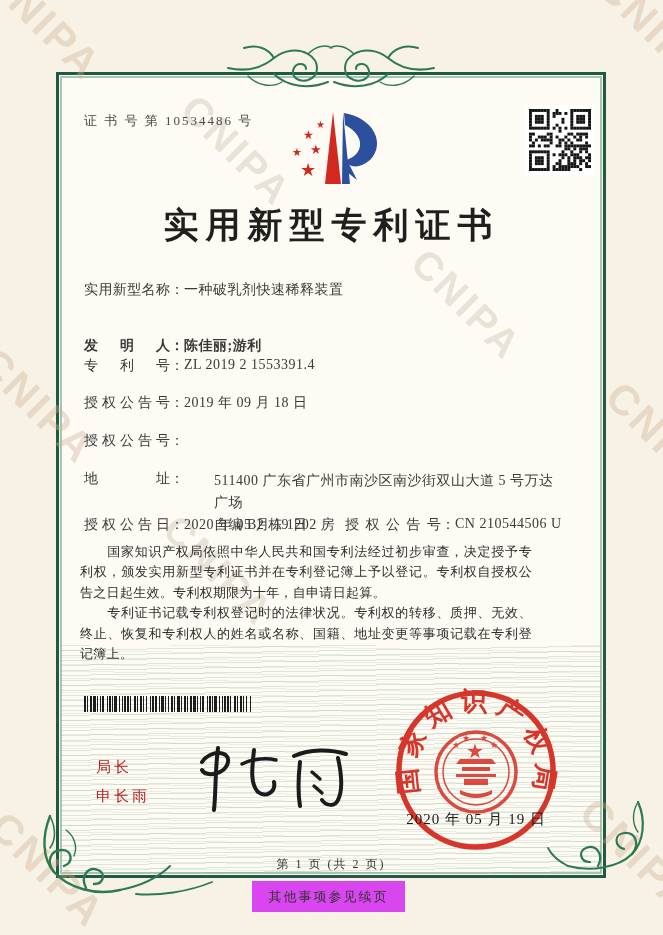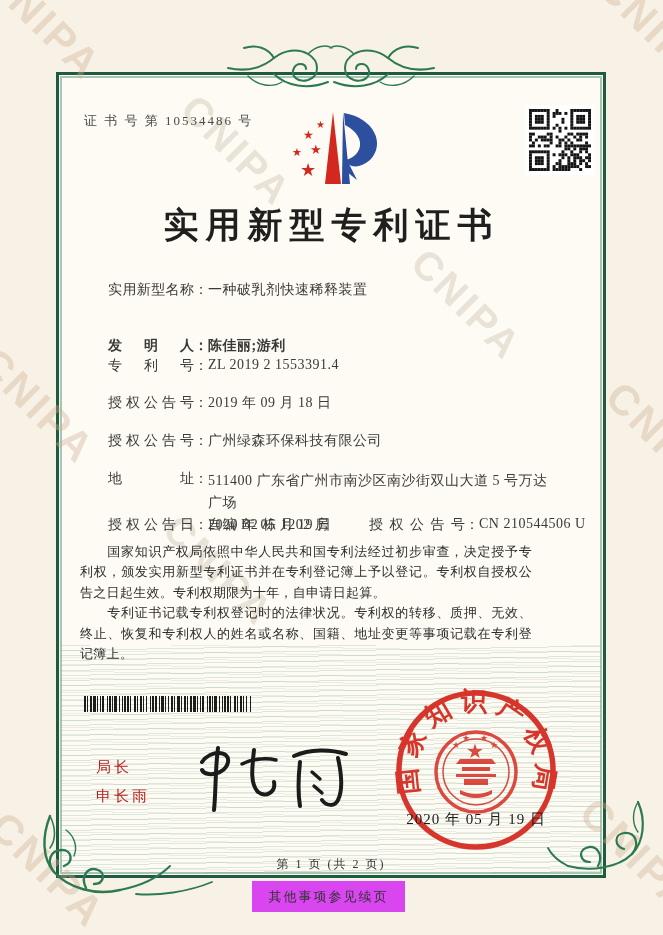--- a/index.html
+++ b/index.html
@@ -52,31 +52,31 @@
   .logo { position:absolute; left:286px; top:106px; }
   .qr {
     position:absolute; left:525px; top:105px; width:70px; height:70px;
     background:#fff; padding:4px;
   }
   .title {
     position:absolute; left:0; top:202px; width:663px; text-align:center;
     font-size:35px; font-weight:bold; letter-spacing:7px; color:#1f1f1d;
   }
   .field-row { position:absolute; left:84px; display:flex; font-size:14px; color:#3a3a38; white-space:nowrap; }
-  .field-label { display:inline-block; width:86px; text-align:justify; text-align-last:justify;margin-left:24px; }
+  .field-label { display:inline-block; width:86px; text-align:justify; text-align-last:justify; }
   .field-colon { display:inline-block; }
   .field-value { display:inline-block; letter-spacing:0.5px; }
   .row-name     { top:281px; }
   .row-inventor { top:337px;font-weight:bold; }
   .row-patno    { top:357px; }
   .row-filing   { top:394px; }
   .row-patentee { top:432px; }
   .row-address  { top:470px; }
   .row-grant    { top:516px; }
-  .addr-lines { display:inline-block; white-space:normal; width:350px; line-height:22px; letter-spacing:0.5px; }
+  .addr-lines { display:inline-block; white-space:normal; width:350px; line-height:22px; letter-spacing:0.5px;margin-left:30px; }
   .grant-no-pair { position:absolute; left:261px; top:0; display:flex; }
   .grant-no-pair .field-label { width:96px; }
   .paragraphs {
     position:absolute; left:80px; top:542px; width:452px;
     font-size:13px; line-height:20.4px; color:#2e2e2c;
     text-align:justify; letter-spacing:0.3px;
   }
   .paragraphs p { text-indent:2.1em; }
   .barcode { position:absolute; left:84px; top:696px; height:16px; display:flex; align-items:stretch; }
   .barcode i { display:block; height:16px; }
@@ -420,21 +420,20 @@
       <span class="field-value">ZL 2019 2 1553391.4</span>
     </div>
     <div class="field-row row-filing">
       <span class="field-label">授权公告号</span>
         <span class="field-colon">：</span>
       <span class="field-value">2019 年 09 月 18 日</span>
     </div>
     <div class="field-row row-patentee">
       <span class="field-label">授权公告号</span>
         <span class="field-colon">：</span>
-      <span class="field-value">广州绿森环保科技有限公司</span>
     </div>
     <div class="field-row row-address">
       <span class="field-label">地址</span>
         <span class="field-colon">：</span>
       <span class="addr-lines"><span>511400 广东省广州市南沙区南沙街双山大道 5 号万达广场</span><br>
       <span>自编 B2 栋 1202 房</span></span>
     </div>
     <div class="field-row row-grant">
       <span class="field-label">授权公告日</span>
         <span class="field-colon">：</span>

